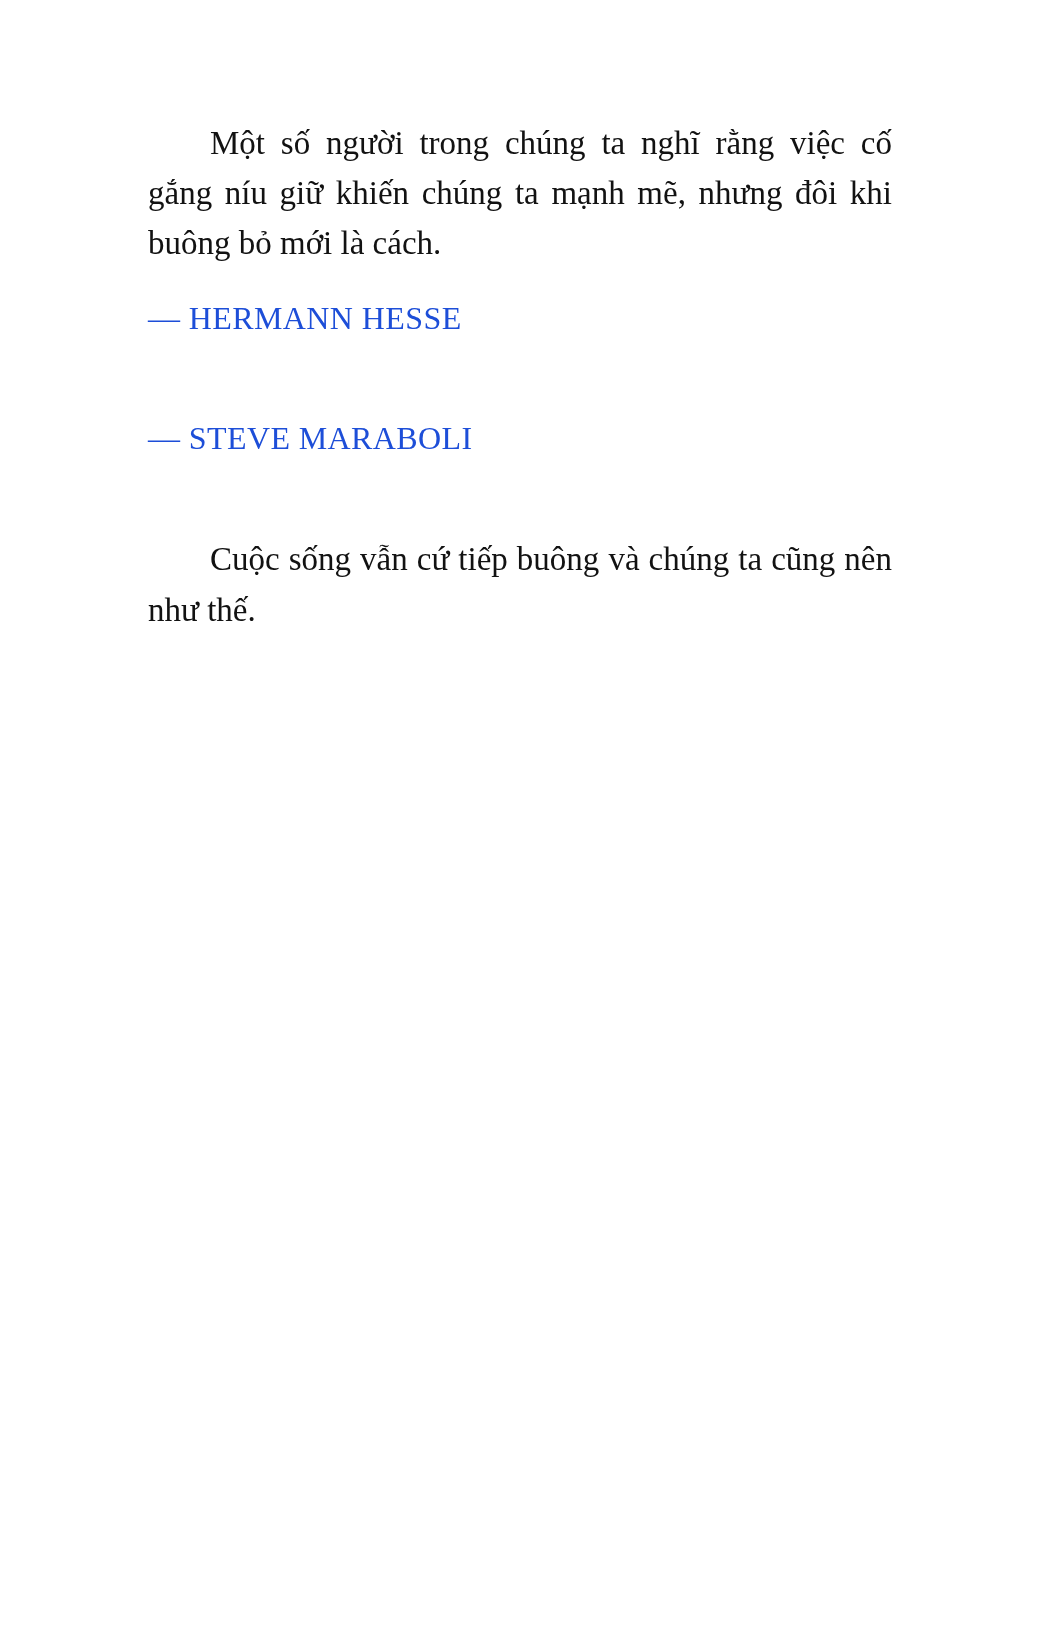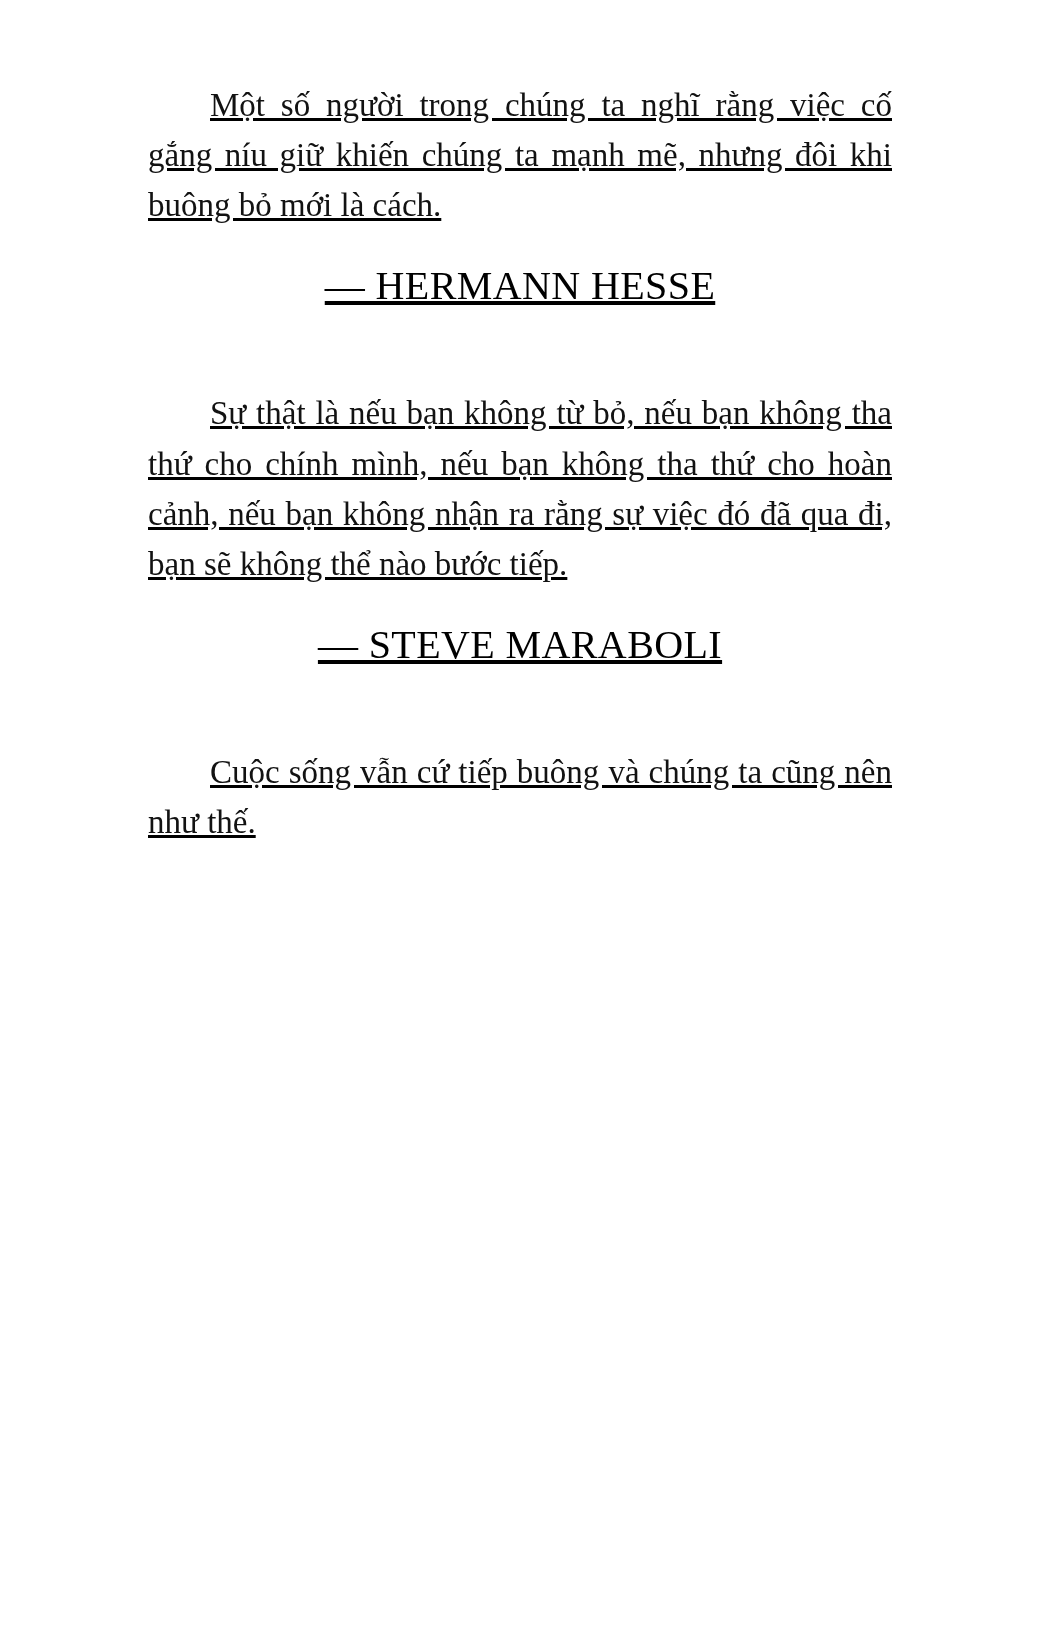--- a/index.html
+++ b/index.html
@@ -31,64 +31,62 @@
     font-weight: bold;
     font-size: 53px;
     line-height: 1.22;
     letter-spacing: -0.5px;
     color: #1b1b1b;
     transform: scaleX(0.86);
     transform-origin: center;
     white-space: nowrap;
   }
   .quotes {
-    margin-top: 80px;
-    text-decoration: underline;
+    margin-top: 118px;
   }
   .quote-block {
     margin-bottom: 72px;
   }
   .quote-block:last-child {
     margin-bottom: 0;
   }
   .quote-text {
     font-family: "Liberation Serif", serif;
     font-size: 33px;
     line-height: 1.52;
     color: #121212;
     text-align: justify;
     text-indent: 62px;
     margin: 0;
   }
   .quote-author {
     font-family: "Liberation Serif", serif;
-    font-size: 40px;
+    font-size: 32px;
     line-height: 1.5;
-    color: #000000;
-    text-align: center;
+    color: #1d4ed8;
+    text-align: left;
     margin: 26px 0 0 0;
     letter-spacing: 0.4px;
   }
 </style>
 </head>
 <body>
 
 <div class="page">
   <div class="content">
 
 
     <div class="quotes">
 
       <div class="quote-block">
         <p class="quote-text">Một số người trong chúng ta nghĩ rằng việc cố gắng níu giữ khiến chúng ta mạnh mẽ, nhưng đôi khi buông bỏ mới là cách.</p>
         <p class="quote-author">— HERMANN HESSE</p>
       </div>
 
       <div class="quote-block">
-        <p class="quote-text">Sự thật là nếu bạn không từ bỏ, nếu bạn không tha thứ cho chính mình, nếu bạn không tha thứ cho hoàn cảnh, nếu bạn không nhận ra rằng sự việc đó đã qua đi, bạn sẽ không thể nào bước tiếp.</p>
         <p class="quote-author">— STEVE MARABOLI</p>
       </div>
 
       <div class="quote-block">
         <p class="quote-text">Cuộc sống vẫn cứ tiếp buông và chúng ta cũng nên như thế.</p>
       </div>
 
     </div>
   </div>
 </div>

